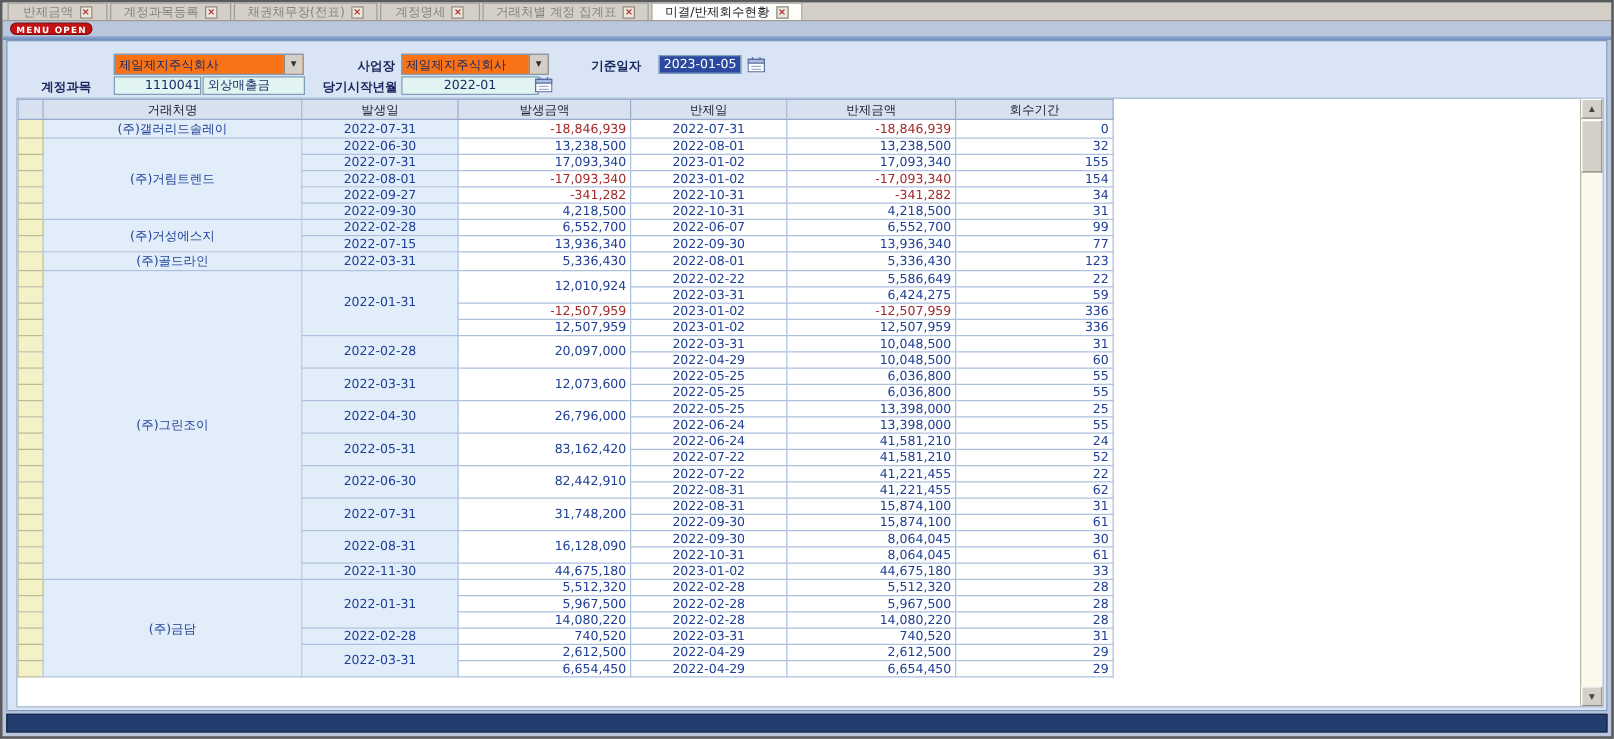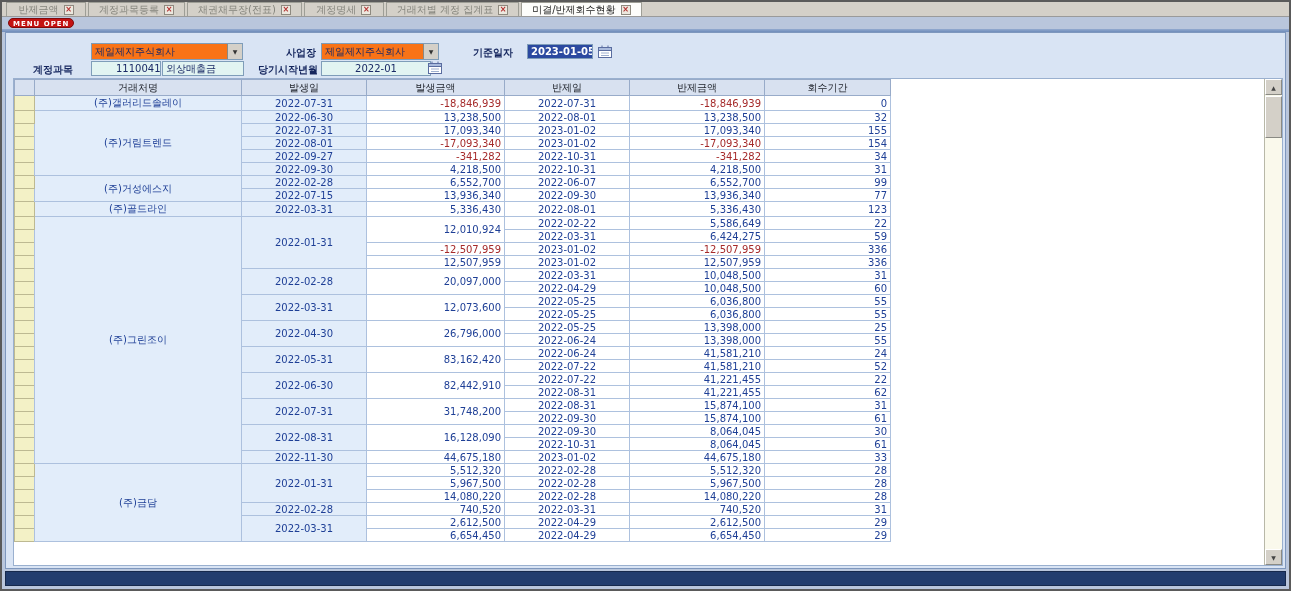--- a/index.html
+++ b/index.html
@@ -56,21 +56,21 @@
   .combo-btn {
     margin-left:auto; width:15px; height:100%; background:#d4d0c8;
     border-left:1px solid #8a8a84; font-size:6px; color:#333;
     display:flex; align-items:center; justify-content:center;
   }
   .field {
     position:absolute; height:15px; background:#e2f4f2; border:1px solid #7f9db9;
     color:#1a2a66; line-height:13px; padding:0 3px; white-space:nowrap; overflow:hidden;
   }
   .field.center { text-align:center; }
-  .field.selected { background:#2b49a0; color:#ffffff; text-align:center; font-weight:bold; }
+  .field.selected { background:#2b49a0; color:#ffffff; text-align:center; font-weight:normal; }
   .cal-icon { position:absolute; width:14px; height:13px; cursor:pointer; }
   
   .grid-area {
     position:absolute; top:45px; left:7px; right:2px; bottom:2px;
     background:#ffffff; border:1px solid #9ab0cf; overflow:hidden;
   }
   table.grid { border-collapse:collapse; table-layout:fixed; }
   .grid th {
     height:16px; background:#d8e1f0; border:1px solid #98abc9;
     font-weight:normal; color:#20242c; font-size:10px; text-align:center;

